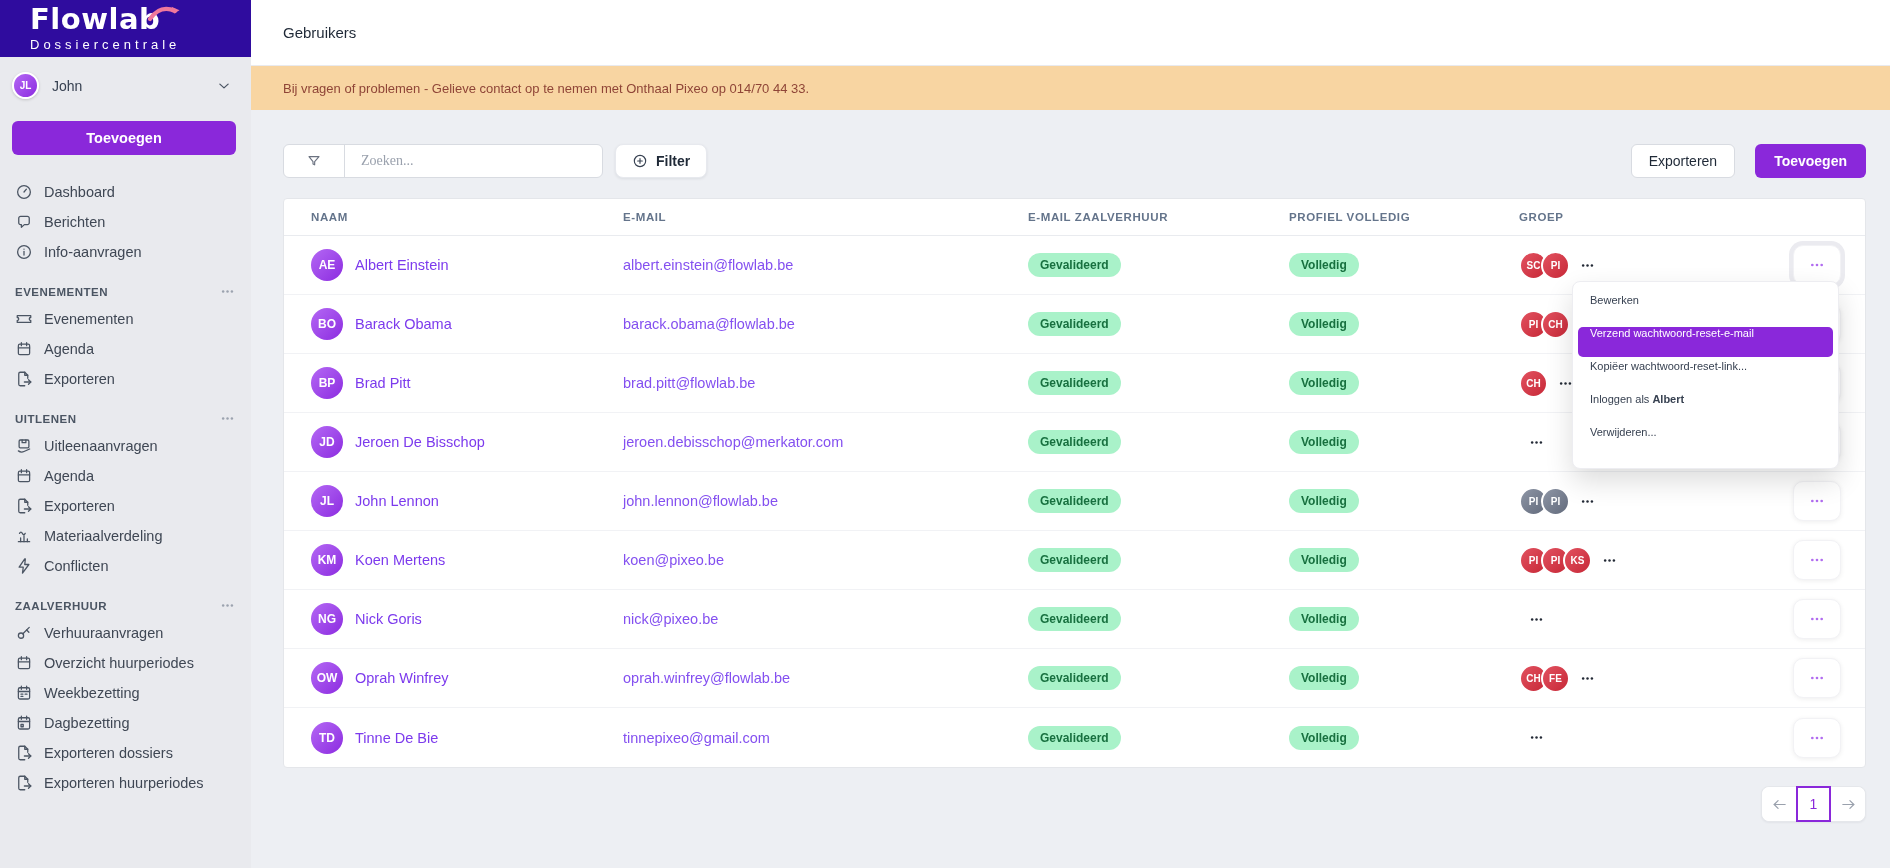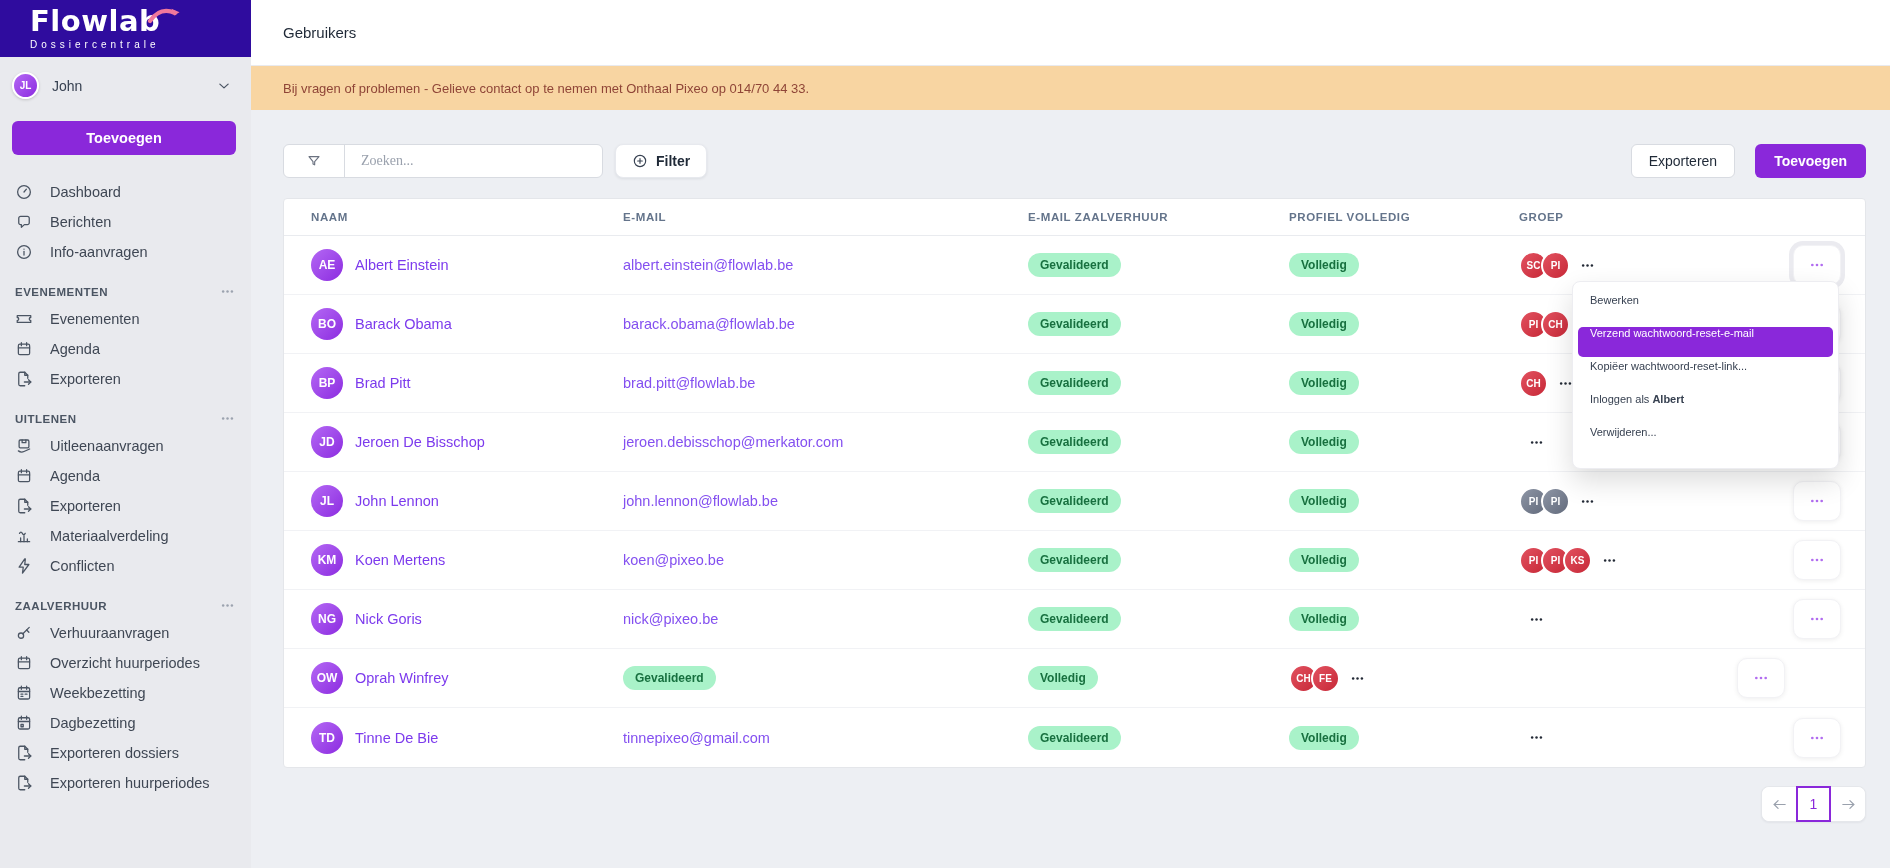--- a/index.html
+++ b/index.html
@@ -20,32 +20,32 @@
   [data-icon] svg{width:100%;height:100%;display:block}
 
   
   .sidebar{position:absolute;left:0;top:0;width:251px;height:868px;background:var(--sidebar-bg)}
   .logo-block{height:57px;background:var(--logo-bg);color:#fff;padding-left:30px;
               display:flex;flex-direction:column;justify-content:center}
   .brand{font-size:29px;font-weight:700;letter-spacing:.5px;line-height:1;position:relative;width:max-content;
          font-family:"DejaVu Sans",sans-serif}
   .brand-arrow{position:absolute;right:-21px;top:-5px;width:34px;height:22px;color:var(--arrow-pink)}
   .brand-arrow svg{width:34px;height:22px}
-  .brand-sub{font-size:10px;letter-spacing:4px;margin-top:3px;font-weight:400}
+  .brand-sub{font-size:13px;letter-spacing:4px;margin-top:3px;font-weight:400}
   .user-row{display:flex;align-items:center;gap:13px;padding:15px 18px 6px 12px;cursor:pointer}
   .user-avatar{width:27px;height:27px;border-radius:50%;flex:none;
                background:linear-gradient(135deg,var(--avatar-purple-a),var(--avatar-purple-b));
                color:#fff;font-size:10px;font-weight:700;display:flex;align-items:center;justify-content:center;
                border:2px solid #fff;box-shadow:0 1px 3px rgba(0,0,0,.18)}
   .user-name{font-size:14px;color:#374151}
   .user-chevron{margin-left:auto;width:18px;height:18px;color:#4b5563}
   .add-btn{display:block;margin:16px 15px 0 12px;height:34px;width:224px;background:var(--accent);color:#fff;
            border:none;border-radius:6px;font-size:14.5px;font-weight:700;font-family:inherit;cursor:pointer}
   .nav{padding-top:22px}
-  .nav-item{display:flex;align-items:center;gap:17px;padding:6px 10px 6px 15px;color:#3f4754;
+  .nav-item{display:flex;align-items:center;gap:11px;padding:6px 10px 6px 15px;color:#3f4754;
             font-size:14.5px;cursor:pointer}
   .nav-icon{width:18px;height:18px;color:#4b5563;flex:none}
   .nav-section{margin-top:17px}
   .nav-section-head{display:flex;align-items:center;justify-content:space-between;padding:0 16px 5px 15px}
   .nav-section-title{font-size:11.5px;font-weight:600;color:#4b5563;letter-spacing:.5px}
   .nav-section-dots{width:15px;height:15px;color:#9ca3af;cursor:pointer}
 
   
   .main{position:absolute;left:251px;top:0;width:1639px;height:868px}
   .topbar{height:66px;background:#fff;border-bottom:1px solid #e9eaee;display:flex;align-items:center;padding-left:32px}
@@ -684,20 +684,23 @@
       </button>
     </div>
   </div>
 
   <div class="trow">
     <div class="cell-naam">
       <span class="avatar32">OW</span>
       <a class="name-link">Oprah Winfrey</a>
     </div>
     <div>
+      <a class="email-link">oprah.winfrey@flowlab.be</a>
+    </div>
+    <div>
       <span class="badge">Gevalideerd</span>
     </div>
     <div>
       <span class="badge">Volledig</span>
     </div>
     <div class="cell-groep">
               <span class="g-avatar g-red">CH</span>
               <span class="g-avatar g-red">FE</span>
               <span class="gdots" data-icon="ellipsis-icon">
                 <svg viewBox="0 0 24 24" fill="currentColor">

